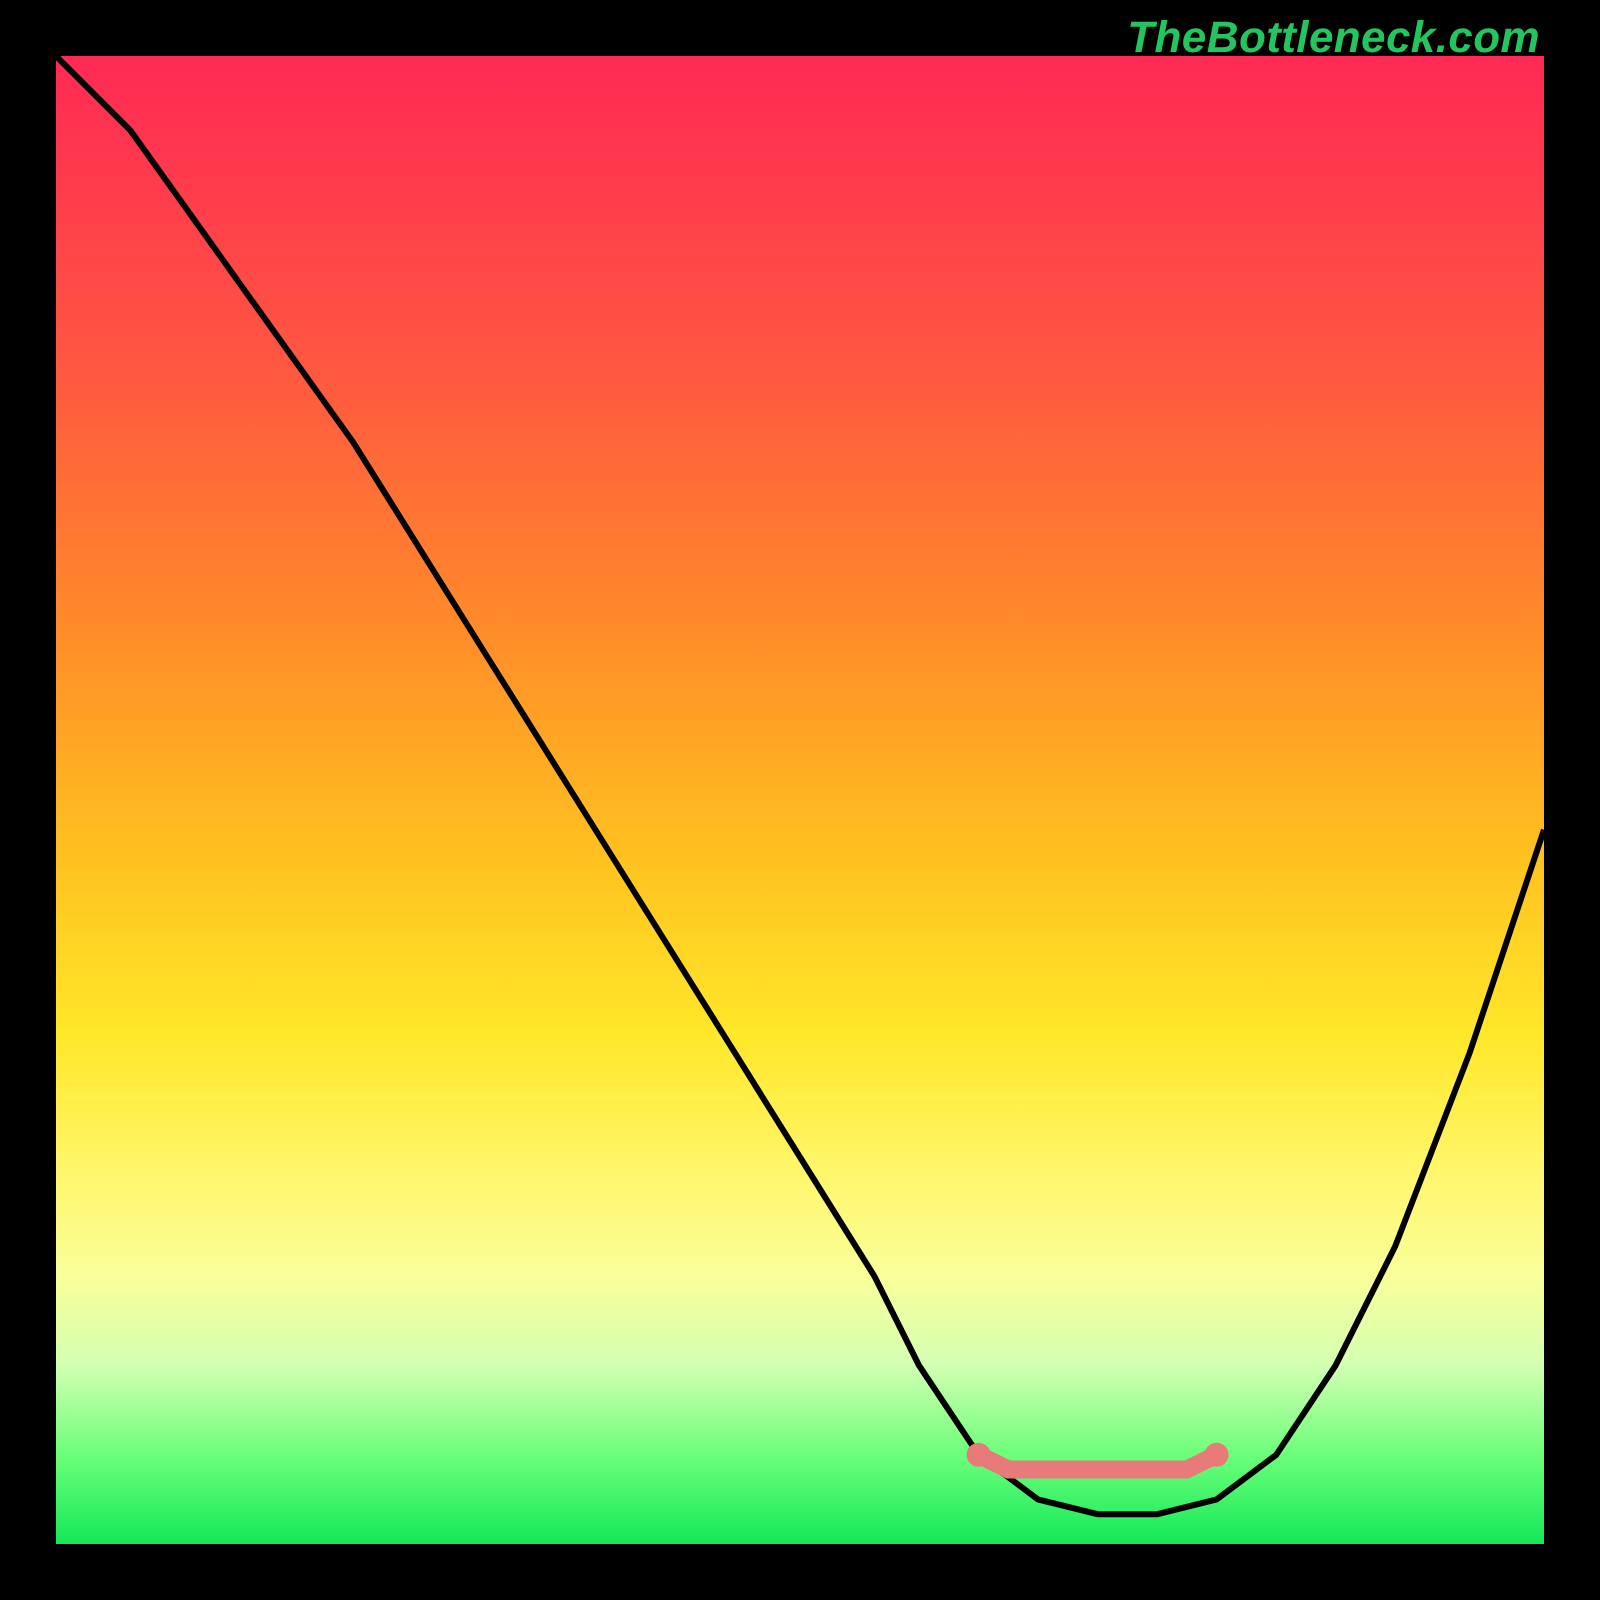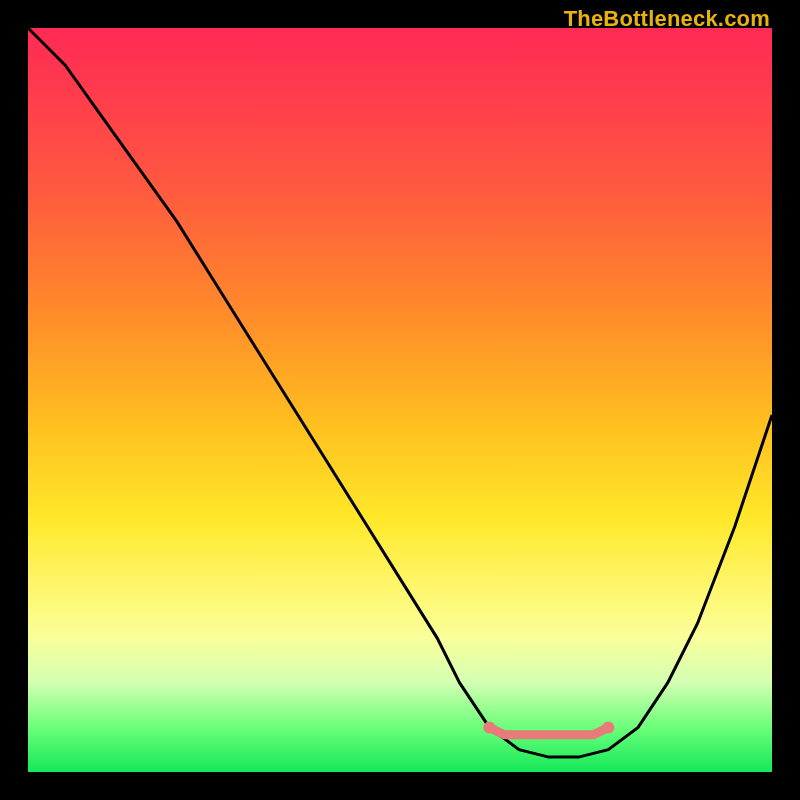--- a/index.html
+++ b/index.html
@@ -36,25 +36,26 @@
       #f9ff9a 82%,
       #d3ffb2 88%,
       #6cff7a 94%,
       #14e858 100%
     );
   }
   .watermark {
     position: absolute;
     top: 6px;
     right: 30px;
-    color: #eab308;
+    color: #22c55e;
     font-size: 22px;
     font-weight: 600;
     letter-spacing: 0.2px;
     user-select: none;
+    font-style: italic;
   }
   svg {
     position: absolute;
     inset: 0;
   }
 </style>
 </head>
 <body>
 
 <div class="frame">

